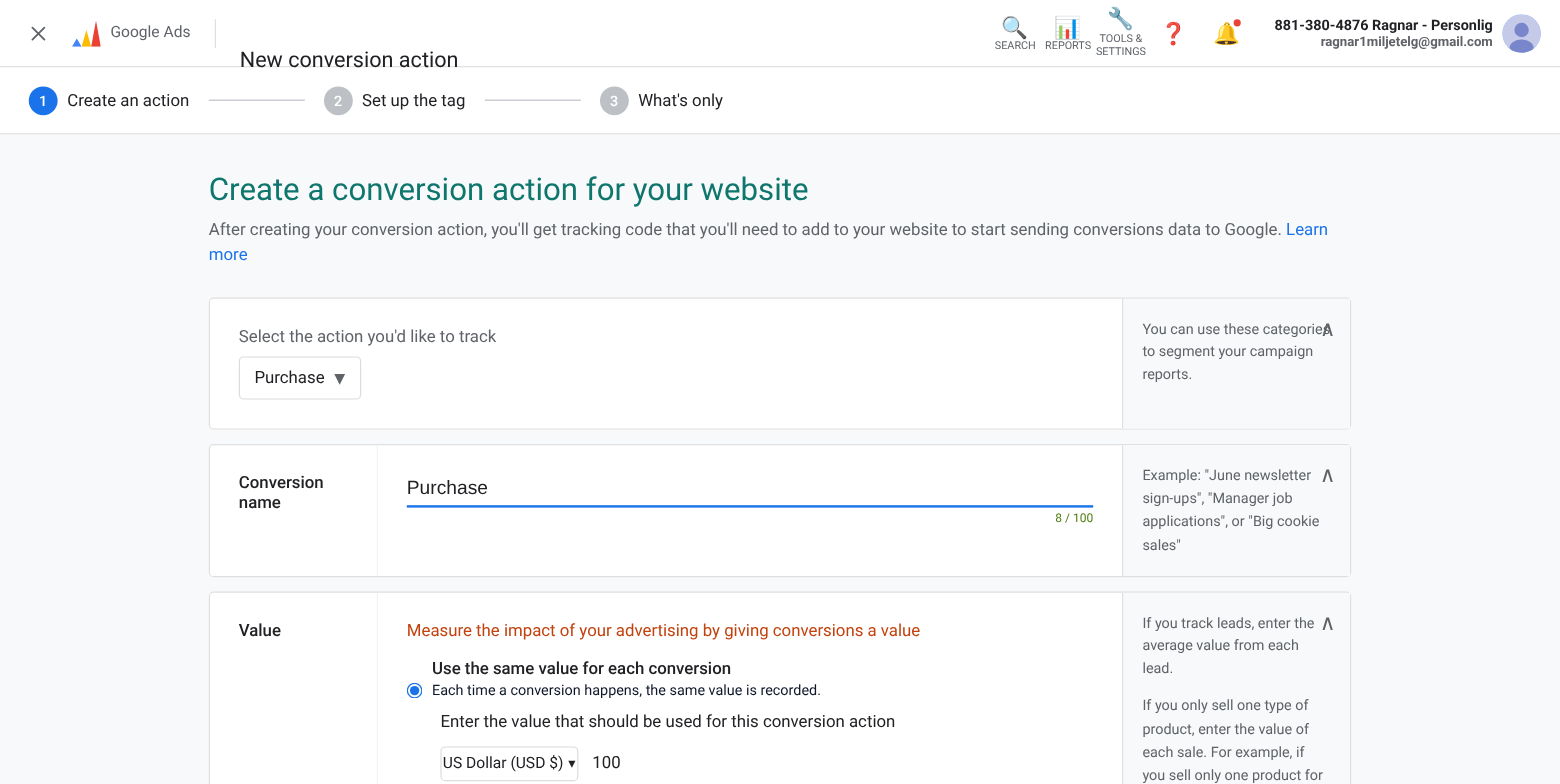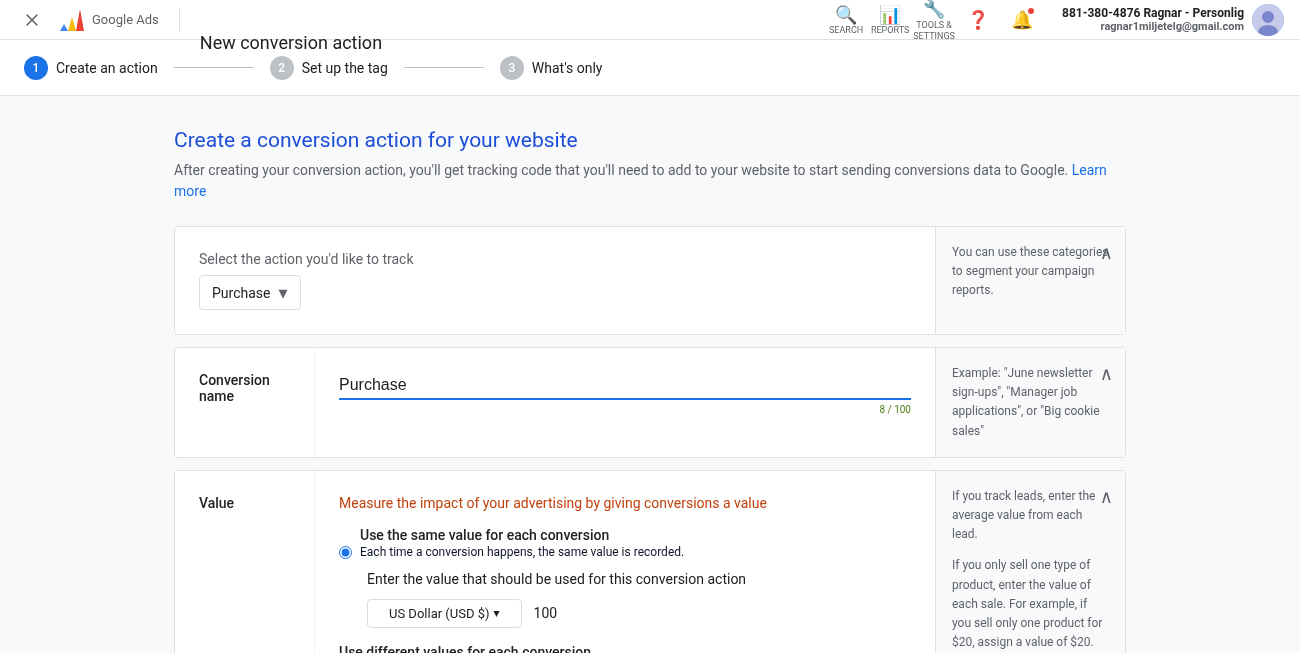--- a/index.html
+++ b/index.html
@@ -1,20 +1,20 @@
 <!DOCTYPE html>
 <html><head>
   <meta charset="utf-8">
   <style>
     * { box-sizing: border-box; margin: 0; padding: 0; }
     body { font-family: 'Google Sans', Roboto, Arial, sans-serif; font-size: 14px; color: #202124; background: #f8f9fa; }
 
     
     .top-nav {
-      display: flex; align-items: center; height: 40px;
+      display: flex; align-items: center; height: 56px;
       background: #fff; border-bottom: 1px solid #e0e0e0;
       padding: 0 16px; position: sticky; top: 0; z-index: 100;
     }
     .top-nav-left { display: flex; align-items: center; gap: 8px; flex: 1; }
     .close-btn { width: 32px; height: 32px; display: flex; align-items: center; justify-content: center; cursor: pointer; border-radius: 50%; }
     .google-logo { display: flex; align-items: center; gap: 4px; }
     .nav-divider { width: 1px; height: 24px; background: #e0e0e0; margin: 0 12px; }
     .nav-title { font-size: 18px; font-weight: 400; color: #202124; margin-top: 46px; }
 
     .top-nav-right { display: flex; align-items: center; gap: 4px; }
@@ -39,21 +39,21 @@
     .step-circle {
       width: 24px; height: 24px; border-radius: 50%; background: #1a73e8;
       color: #fff; font-size: 12px; font-weight: 500;
       display: flex; align-items: center; justify-content: center;
     }
     .step-label { font-size: 14px; color: #202124; }
     .step-connector { width: 80px; height: 1px; background: #bdc1c6; margin: 0 16px; }
 
     
     .main-content { max-width: 1000px; margin: 0 auto; padding: 32px 24px; }
-    .page-title { font-size: 21px; font-weight: 400; color: #1d4ed8; margin-bottom: 8px; }
+    .page-title { font-size: 26px; font-weight: 400; color: #0f766e; margin-bottom: 8px; }
     .page-desc { font-size: 14px; color: #5f6368; margin-bottom: 24px; line-height: 1.5; }
     .page-desc a { color: #1a73e8; text-decoration: none; }
 
     
     .section-card { background: #fff; border: 1px solid #e0e0e0; border-radius: 4px; margin-bottom: 12px; }
     .section-row { display: flex; align-items: stretch; }
     .section-label-col {
       width: 140px; min-width: 140px; padding: 24px;
       font-size: 14px; color: #202124; font-weight: 500;
       border-right: 1px solid #f1f3f4;
@@ -91,21 +91,21 @@
 
     
     .value-desc { font-size: 14px; color: #c2410c; margin-bottom: 16px; }
     .radio-option { display: flex; align-items: flex-end; gap: 8px; margin-bottom: 12px; }
     .radio-option input[type="radio"] { margin-top: 2px; accent-color: #1a73e8; cursor: pointer; }
     .radio-label { font-size: 14px; color: #202124; font-weight: 500; }
     .radio-sublabel { font-size: 12px; color: #0f172a; margin-top: 2px; }
     .value-input-row { display: flex; align-items: center; gap: 12px; margin: 12px 0 16px 28px; }
     .currency-select {
       display: inline-flex; align-items: center; gap: 4px;
-      padding: 6px 21px; border: 1px solid #dadce0; border-radius: 4px;
+      padding: 6px 1px; border: 1px solid #dadce0; border-radius: 4px;
       cursor: pointer; font-size: 13px; color: #202124;
     }
     .value-number { font-size: 14px; color: #202124; }
 
     
     .help-text { font-size: 12px; color: #5f6368; line-height: 1.6; }
 
     .radio-option-text { display: flex; flex-direction: column; }
   </style>
 </head>

